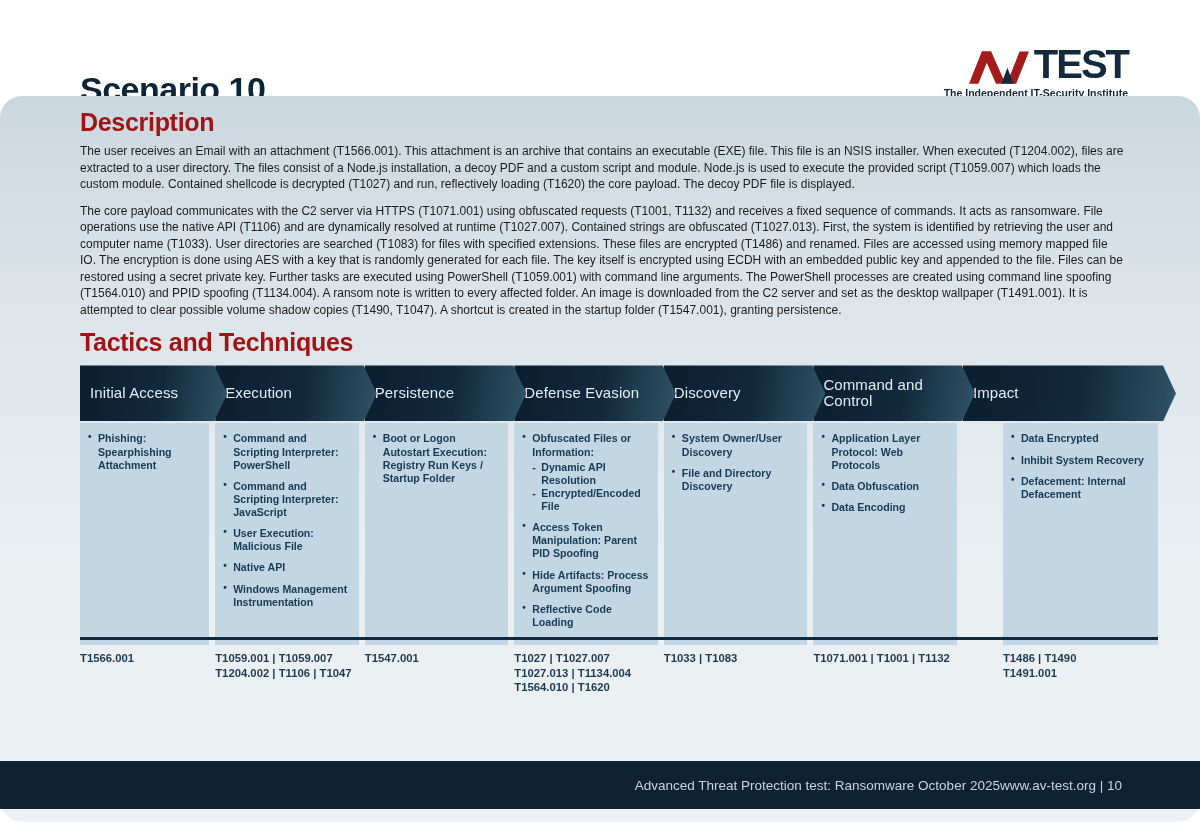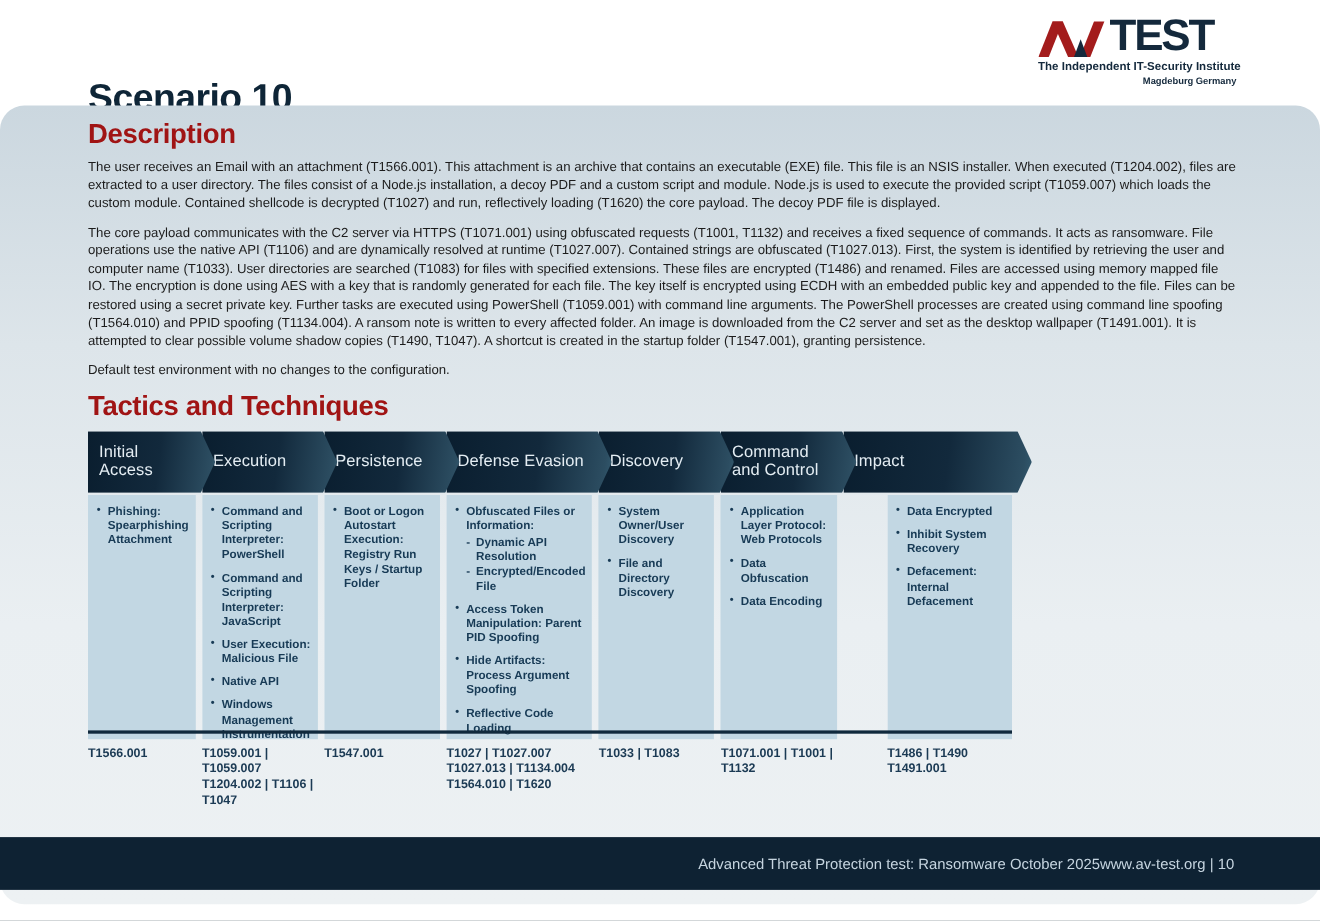--- a/index.html
+++ b/index.html
@@ -17,40 +17,40 @@
     background:#ffffff;overflow:hidden;
     font-family:"Liberation Sans", sans-serif;
   }
   
   .page-header{position:absolute;top:0;left:0;right:0;height:96px;background:#ffffff;}
   .page-title{
     position:absolute;left:80px;top:30px;
     font-size:34px;font-weight:800;color:var(--navy);letter-spacing:-0.5px;margin-top:40px;
   }
   .logo{position:absolute;right:72px;top:16px;text-align:right;}
-  .logo-row{display:flex;align-items:flex-start;gap:3px;}
+  .logo-row{display:flex;align-items:flex-start;justify-content:flex-end;gap:3px;margin-top:32px;}
   .logo-mark{display:block;margin-top:2px;}
   .logo-test{font-size:40px;font-weight:800;color:#14293c;letter-spacing:-2px;line-height:0.82;}
   .logo-sub{font-size:10.5px;font-weight:700;color:#14293c;margin-top:3px;}
   .logo-city{font-size:8.5px;font-weight:700;color:#14293c;margin-top:1px;margin-right:4px;}
   
   .page-body{
     position:absolute;top:96px;left:0;right:0;bottom:15px;
     background:linear-gradient(180deg,#cbd7df 0%,#dde5ea 30%,#eaeff2 65%,#edf1f3 100%);
     border-radius:22px;
   }
   .content{padding:12px 75px 0 80px;}
   .section-heading{
     font-size:25px;font-weight:800;color:var(--accent-red);
     margin:8px 0 6px 0;letter-spacing:-0.3px;
   }
   .section-heading.first{margin-top:0;}
   .para{font-size:12px;line-height:1.38;color:#1c1c1c;margin:0 0 10px 0;}
   
-  .tactics-table{position:relative;width:840px;display:flex;gap:6px;margin-top:8px;}
+  .tactics-table{position:relative;width:1078px;display:flex;gap:6px;margin-top:8px;}
   .col{position:relative;flex:1;padding-top:58px;display:flex;flex-direction:column;}
   .col:nth-child(2){flex:0.9;}   
   .col:nth-child(8){flex:1.08;padding-left:40px;}  
   .hdr{
     position:absolute;top:0;left:0;right:-18px;height:56px;
     clip-path:polygon(0 0, calc(100% - 13px) 0, 100% 50%, calc(100% - 13px) 100%, 0 100%);
     background:linear-gradient(97deg,#0a1e2f 0%,#12293c 55%,#2c4d61 94%,#335a6f 100%);
     color:#e4edf3;display:flex;align-items:center;
     padding:0 18px 0 10px;font-size:15px;line-height:1.12;letter-spacing:0.1px;
   }
@@ -98,21 +98,20 @@
 
   <div class="page-body">
     <div class="content">
 
       <h2 class="section-heading first">Description</h2>
       <div id="desc-paras">
           <p class="para">The user receives an Email with an attachment (T1566.001). This attachment is an archive that contains an executable (EXE) file. This file is an NSIS installer. When executed (T1204.002), files are extracted to a user directory. The files consist of a Node.js installation, a decoy PDF and a custom script and module. Node.js is used to execute the provided script (T1059.007) which loads the custom module. Contained shellcode is decrypted (T1027) and run, reflectively loading (T1620) the core payload. The decoy PDF file is displayed.</p>
           <p class="para">The core payload communicates with the C2 server via HTTPS (T1071.001) using obfuscated requests (T1001, T1132) and receives a fixed sequence of commands. It acts as ransomware. File operations use the native API (T1106) and are dynamically resolved at runtime (T1027.007). Contained strings are obfuscated (T1027.013). First, the system is identified by retrieving the user and computer name (T1033). User directories are searched (T1083) for files with specified extensions. These files are encrypted (T1486) and renamed. Files are accessed using memory mapped file IO. The encryption is done using AES with a key that is randomly generated for each file. The key itself is encrypted using ECDH with an embedded public key and appended to the file. Files can be restored using a secret private key. Further tasks are executed using PowerShell (T1059.001) with command line arguments. The PowerShell processes are created using command line spoofing (T1564.010) and PPID spoofing (T1134.004).  A ransom note is written to every affected folder. An image is downloaded from the C2 server and set as the desktop wallpaper (T1491.001). It is attempted to clear possible volume shadow copies (T1490, T1047). A shortcut is created in the startup folder (T1547.001), granting persistence.</p>
         </div>
 
-      <p class="para">Default test environment with no changes to the configuration.</p>
 
       <h2 class="section-heading">Tactics and Techniques</h2>
 
       <div class="tactics-table" id="tactics-table">
         <div class="cells-rule"></div>
 
       <div class="col">
             <div class="hdr" style="z-index: 30;">
               <span class="hdr-label">Initial Access</span>
             </div>

